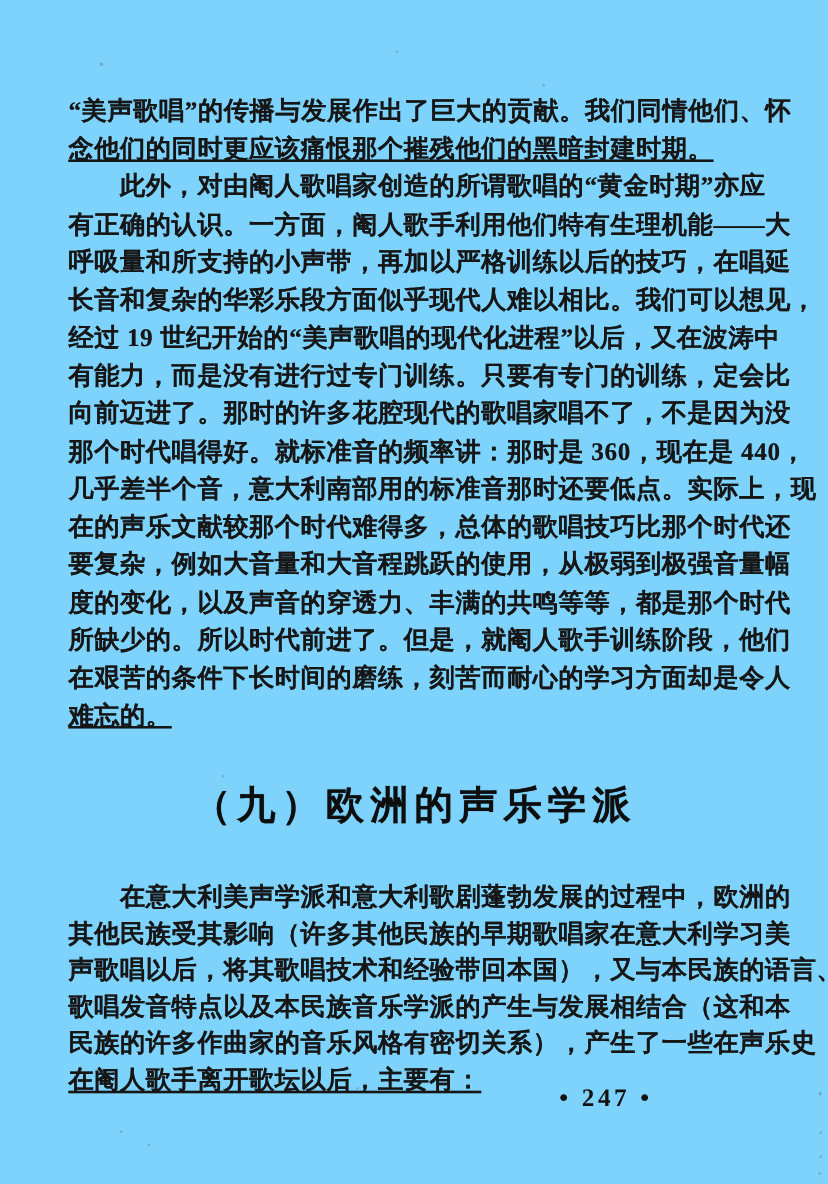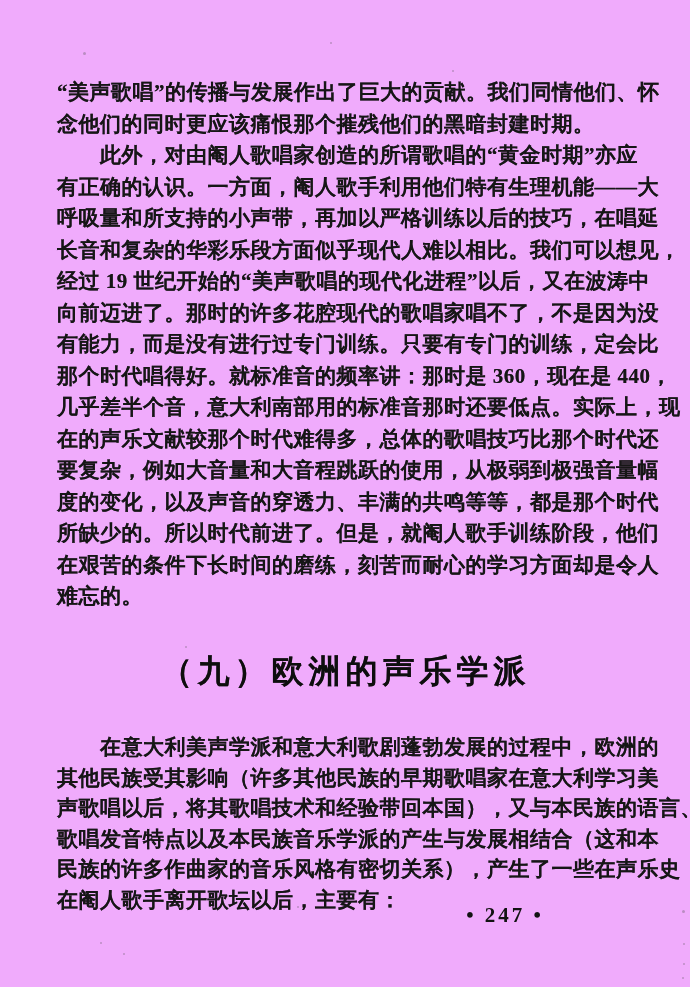--- a/index.html
+++ b/index.html
@@ -4,41 +4,41 @@
 <style>
   html, body { margin: 0; padding: 0; }
   body {
     width: 690px; height: 987px;
     background: #e8e8e8;
     font-family: "Liberation Serif", "DejaVu Serif", serif;
   }
   .page {
     position: relative;
     width: 690px; height: 987px;
-    background: #f0abfc;
+    background: #7dd3fc;
     overflow: hidden;
     color: #161616;
   }
   
   .block { position: absolute; left: 57px; width: 577px; }
   .block1 { top: 77px; }
   .block2 { top: 732px; }
   .line {
     height: 31.5px;
     line-height: 31.5px;
     font-size: 21px;
     font-weight: 600;
     letter-spacing: 0.5px;
     white-space: nowrap;
     text-align: justify;
     text-align-last: justify;
     text-shadow: 0 0 0.5px rgba(10,10,10,0.65);
   }
   .block2 .line { height: 30.5px; line-height: 30.5px; }
-  .line.pend { text-align-last: left; }
+  .line.pend { text-align-last: left; text-decoration: underline; }
   
   .heading {
     position: absolute;
     left: 57px; top: 648px; width: 577px;
     height: 46px; line-height: 46px;
     text-align: center;
     font-size: 32px;
     font-weight: 700;
     letter-spacing: 5px;
     color: #0e0e0e;
@@ -71,22 +71,22 @@
 <div class="page">
 
   <div class="block block1">
     <div class="line">“美声歌唱”的传播与发展作出了巨大的贡献。我们同情他们、怀</div>
     <div class="line pend">念他们的同时更应该痛恨那个摧残他们的黑暗封建时期。</div>
     <div class="line">　　此外，对由阉人歌唱家创造的所谓歌唱的“黄金时期”亦应</div>
     <div class="line">有正确的认识。一方面，阉人歌手利用他们特有生理机能——大</div>
     <div class="line">呼吸量和所支持的小声带，再加以严格训练以后的技巧，在唱延</div>
     <div class="line">长音和复杂的华彩乐段方面似乎现代人难以相比。我们可以想见，</div>
     <div class="line">经过 19 世纪开始的“美声歌唱的现代化进程”以后，又在波涛中</div>
+    <div class="line">有能力，而是没有进行过专门训练。只要有专门的训练，定会比</div>
     <div class="line">向前迈进了。那时的许多花腔现代的歌唱家唱不了，不是因为没</div>
-    <div class="line">有能力，而是没有进行过专门训练。只要有专门的训练，定会比</div>
     <div class="line">那个时代唱得好。就标准音的频率讲：那时是 360，现在是 440，</div>
     <div class="line">几乎差半个音，意大利南部用的标准音那时还要低点。实际上，现</div>
     <div class="line">在的声乐文献较那个时代难得多，总体的歌唱技巧比那个时代还</div>
     <div class="line">要复杂，例如大音量和大音程跳跃的使用，从极弱到极强音量幅</div>
     <div class="line">度的变化，以及声音的穿透力、丰满的共鸣等等，都是那个时代</div>
     <div class="line">所缺少的。所以时代前进了。但是，就阉人歌手训练阶段，他们</div>
     <div class="line">在艰苦的条件下长时间的磨练，刻苦而耐心的学习方面却是令人</div>
     <div class="line pend">难忘的。</div>
   </div>
 

